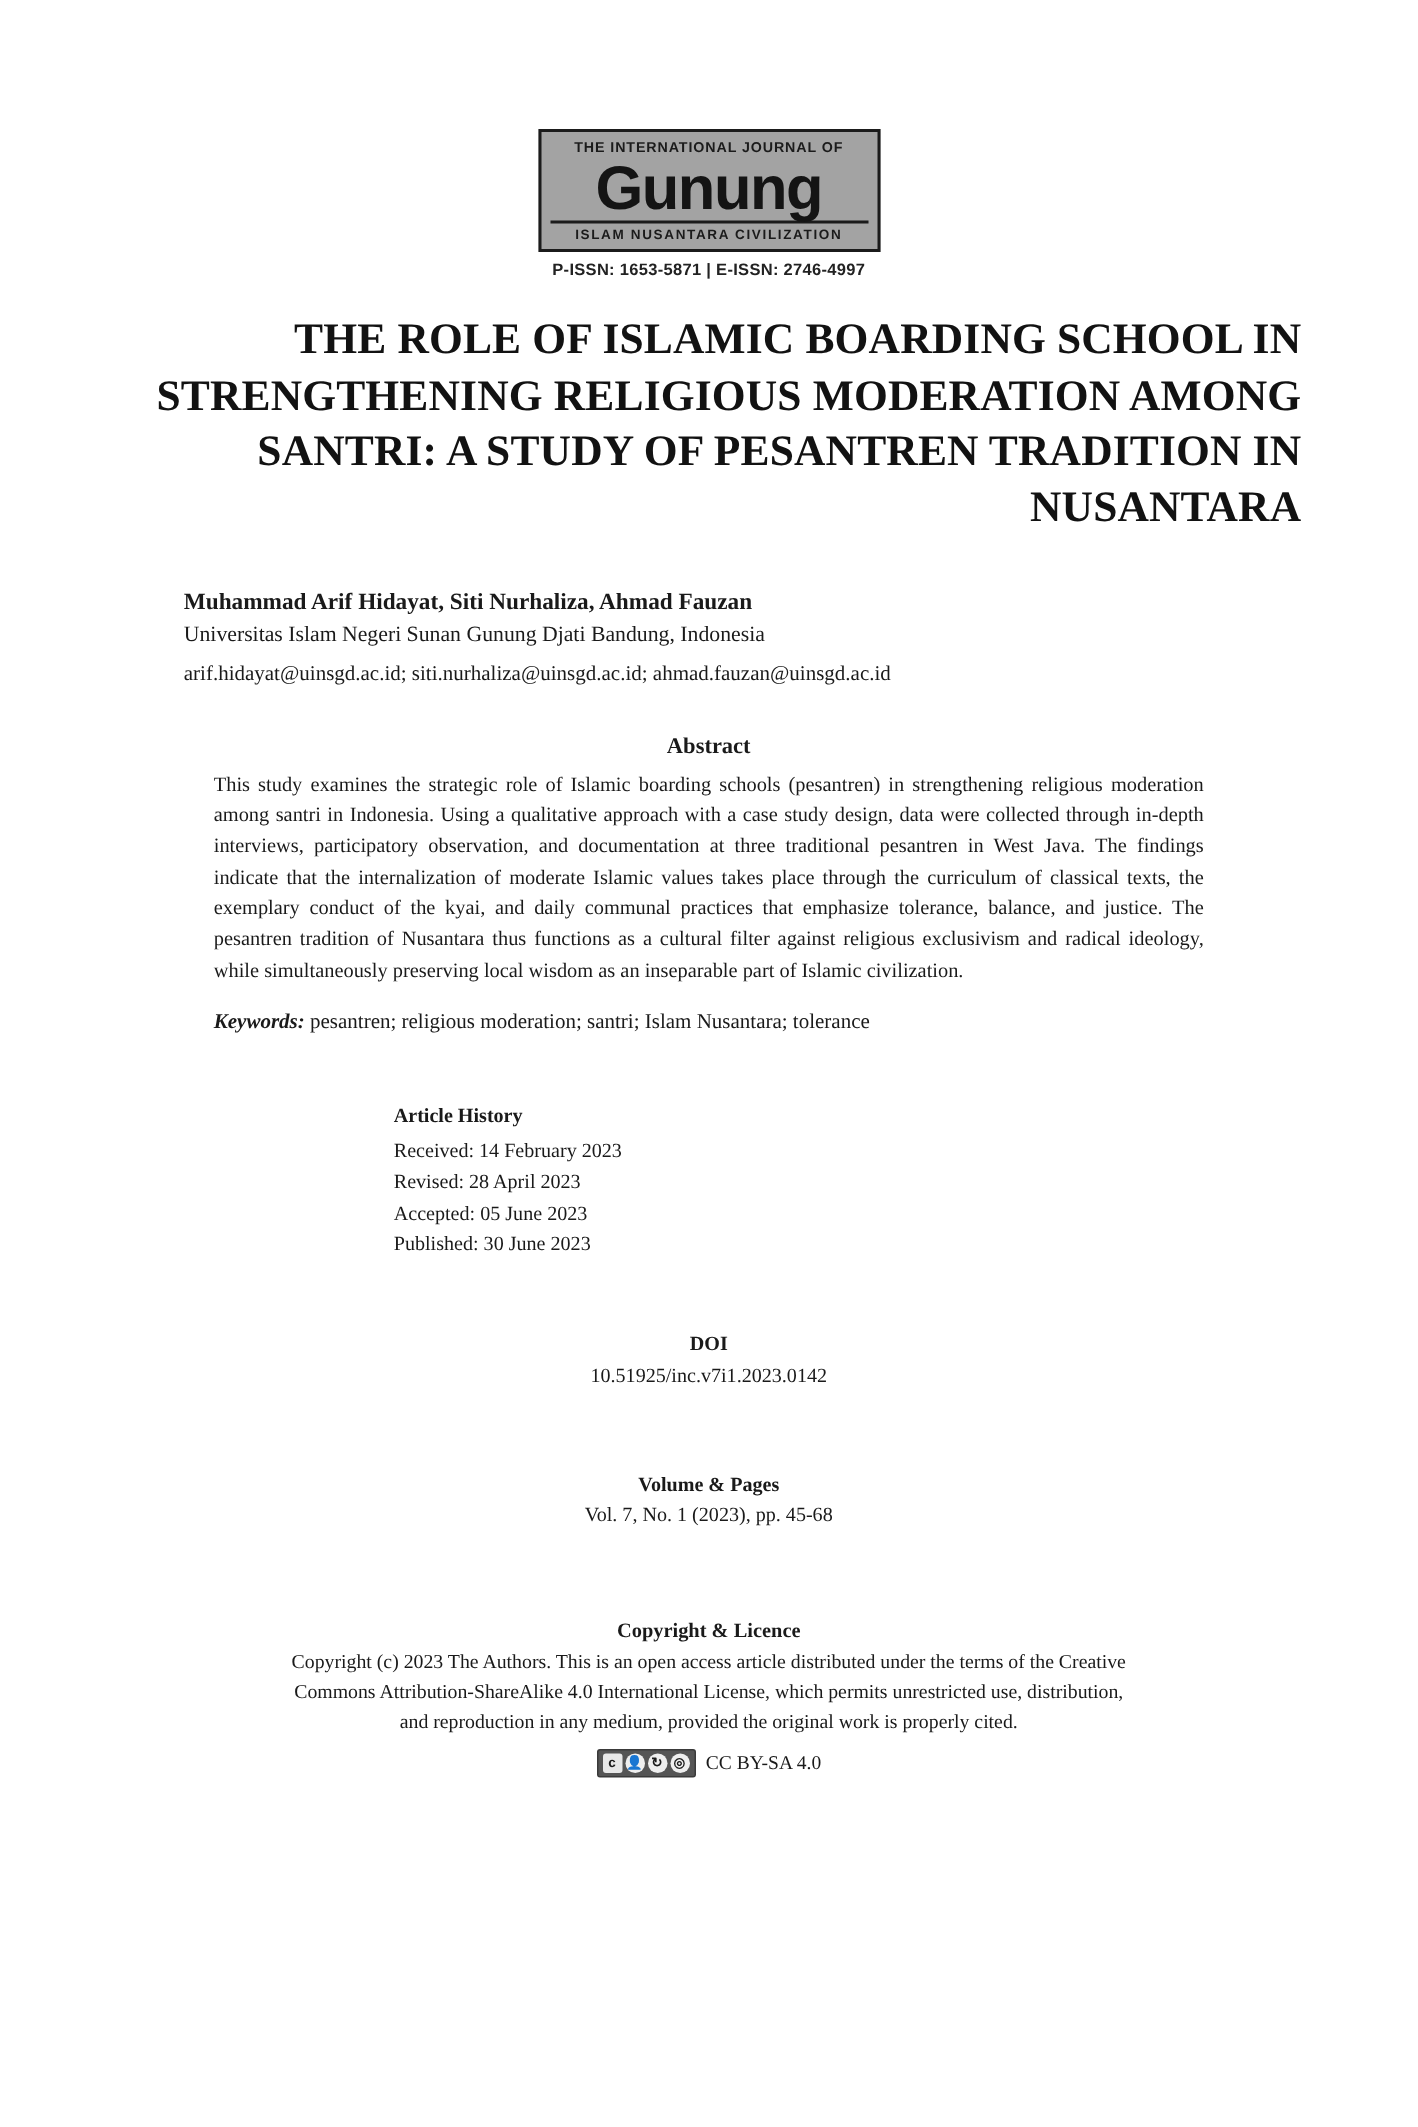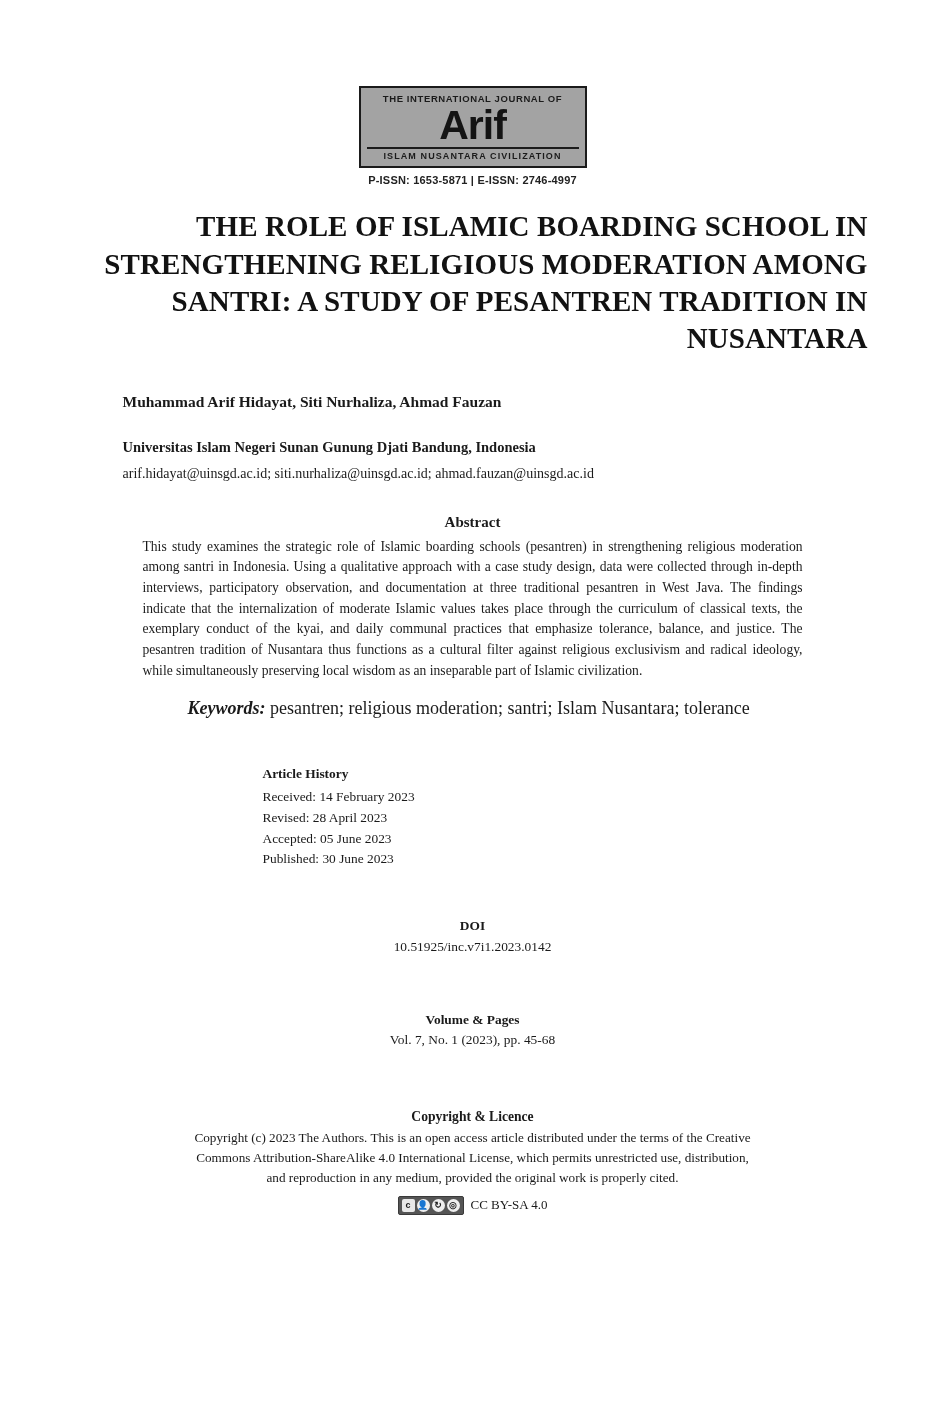--- a/index.html
+++ b/index.html
@@ -97,23 +97,22 @@
     width: 700px;
     margin: 34px auto 0 auto;
   }
   .author-names {
     font-size: 15.5px;
     font-weight: bold;
     color: #1a1a1a;
     line-height: 1.45;
   }
   .affiliation {
-    margin-top: 24px;
     font-size: 14.5px;
-    font-weight: bold;
+    font-weight: normal;
     color: #1a1a1a;
     line-height: 1.4;
   }
   .emails {
     margin-top: 5px;
     font-size: 14px;
     color: #1a1a1a;
     line-height: 1.5;
   }
 
@@ -131,25 +130,24 @@
   }
   .abstract-body {
     font-size: 13.6px;
     line-height: 1.52;
     text-align: justify;
     color: #1a1a1a;
     hyphens: auto;
   }
   .keywords {
     margin-top: 14px;
-    font-size: 18px;
+    font-size: 14px;
     line-height: 1.5;
     text-align: justify;
     color: #1a1a1a;
-    margin-left: 45px;
   }
   .keywords .kw-label {
     font-weight: bold;
     font-style: italic;
   }
 
   
   .info-block {
     width: 420px;
     margin: 42px auto 0 auto;
@@ -241,21 +239,21 @@
     font-size: 13px;
   }
 </style>
 </head>
 <body>
 
 <div class="page">
 
   <div class="masthead">
     <div class="masthead-top">THE INTERNATIONAL JOURNAL OF</div>
-    <div class="masthead-title">Arif</div>
+    <div class="masthead-title">Gunung</div>
     <div class="masthead-rule"></div>
     <div class="masthead-sub">ISLAM NUSANTARA CIVILIZATION</div>
   </div>
 
   <div class="issn-line">P-ISSN: 1653-5871 | E-ISSN: 2746-4997</div>
 
   <div class="title-block">
     <div class="paper-title">THE ROLE OF ISLAMIC BOARDING SCHOOL IN STRENGTHENING RELIGIOUS MODERATION AMONG SANTRI: A STUDY OF PESANTREN TRADITION IN NUSANTARA</div>
   </div>
 

